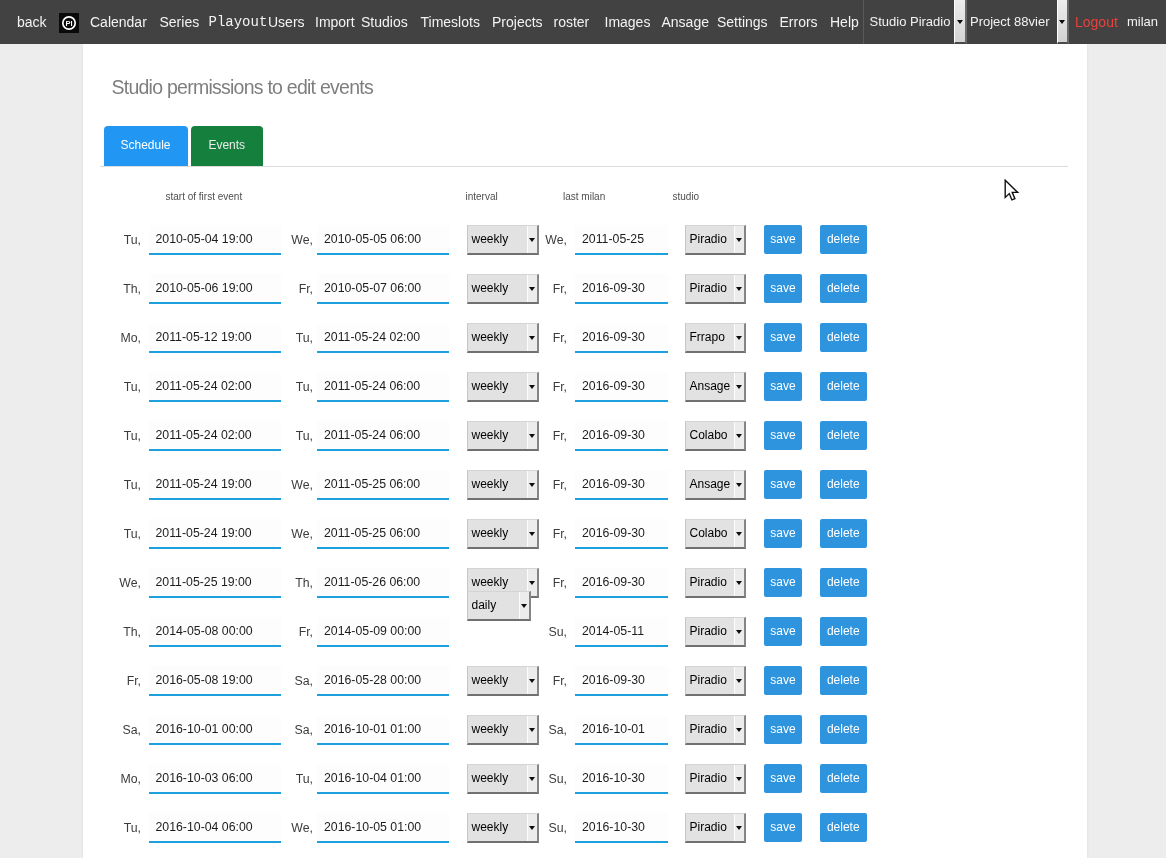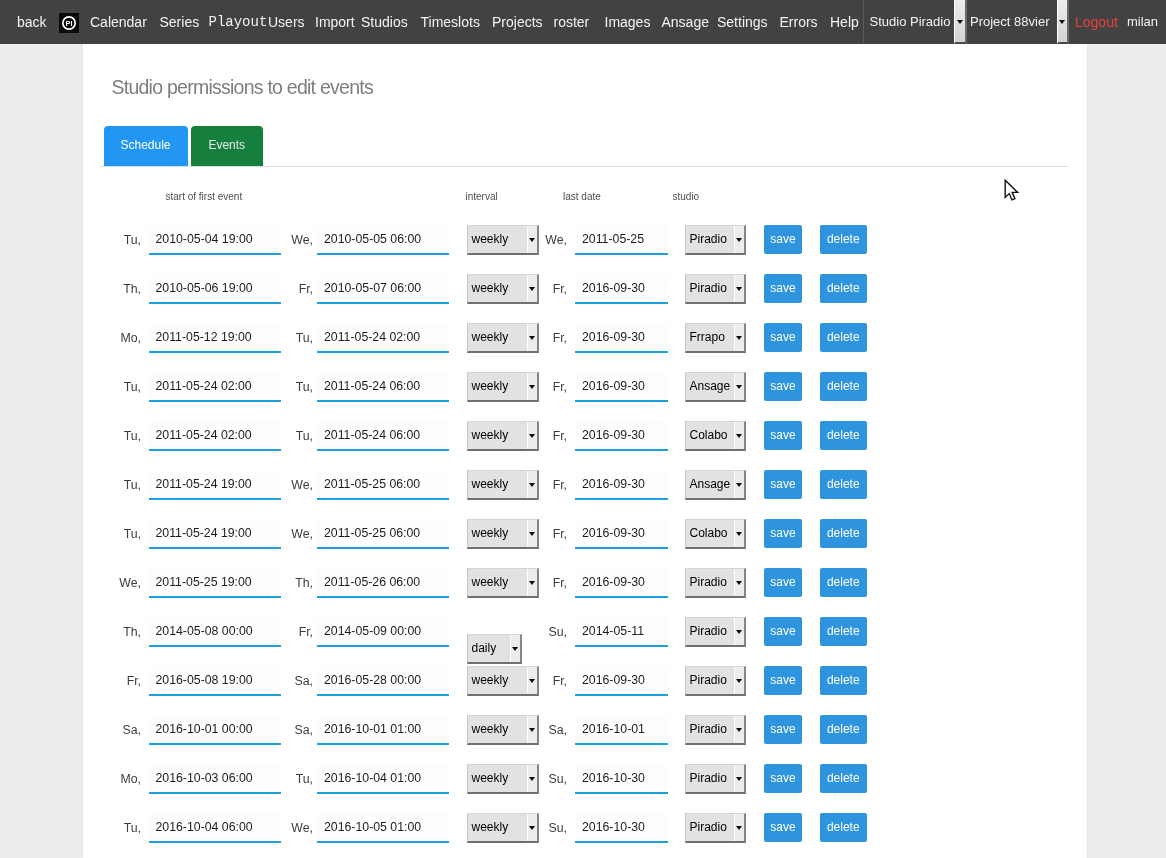--- a/index.html
+++ b/index.html
@@ -50,21 +50,21 @@
 <span class="nv" style="left:1075px;color:#e8423c;">Logout</span>
 <span class="nv" style="left:1127px;font-size:13px;">milan</span>
 </div>
 <div class="abs" style="left:111.5px;top:76px;font-size:19.5px;letter-spacing:-0.75px;color:#7e7e7e;">Studio permissions to edit events</div>
 <div class="abs" style="left:100px;top:165.5px;width:968px;height:1px;background:#dcdcdc;"></div>
 <div class="abs" style="left:103.5px;top:126px;width:84px;height:39.5px;background:#2196f3;border-radius:4px 4px 0 0;color:#fff;font-size:12px;text-align:center;line-height:39.5px;">Schedule</div>
 <div class="abs" style="left:191px;top:126px;width:71.5px;height:39.5px;background:#15803d;border-radius:4px 4px 0 0;color:#ebebeb;font-size:12px;text-align:center;line-height:39.5px;">Events</div>
 <div class="hdr" style="left:165.5px;">start of first event</div>
 <div class="hdr" style="left:326px;margin-top:34px;">end of first event</div>
 <div class="hdr" style="left:465.5px;">interval</div>
-<div class="hdr" style="left:563px;">last date</div>
+<div class="hdr" style="left:563px;">last milan</div>
 <div class="hdr" style="left:672.5px;">studio</div>
 <div class="dl" style="left:105px;top:226px;">Tu,</div>
 <div class="inp" style="left:148.5px;top:224.5px;width:132px;">2010-05-04 19:00</div>
 <div class="dl" style="left:277px;top:225.5px;">We,</div>
 <div class="inp" style="left:317px;top:224.5px;width:132px;">2010-05-05 06:00</div>
 <div class="sel" style="left:467px;top:225px;width:71.5px;">weekly<div class="sarr"></div></div>
 <div class="dl" style="left:531px;top:225.5px;">We,</div>
 <div class="inp" style="left:575px;top:224.5px;width:92.5px;">2011-05-25</div>
 <div class="sel" style="left:685px;top:225px;width:60.5px;">Piradio<div class="sarr"></div></div>
 <div class="btn" style="left:764px;top:225px;width:38px;">save</div>
@@ -136,21 +136,21 @@
 <div class="sel" style="left:467px;top:568px;width:71.5px;">weekly<div class="sarr"></div></div>
 <div class="dl" style="left:531px;top:568.5px;">Fr,</div>
 <div class="inp" style="left:575px;top:567.5px;width:92.5px;">2016-09-30</div>
 <div class="sel" style="left:685px;top:568px;width:60.5px;">Piradio<div class="sarr"></div></div>
 <div class="btn" style="left:764px;top:568px;width:38px;">save</div>
 <div class="btn" style="left:820px;top:568px;width:46.5px;">delete</div>
 <div class="dl" style="left:105px;top:618px;">Th,</div>
 <div class="inp" style="left:148.5px;top:616.5px;width:132px;">2014-05-08 00:00</div>
 <div class="dl" style="left:277px;top:617.5px;">Fr,</div>
 <div class="inp" style="left:317px;top:616.5px;width:132px;">2014-05-09 00:00</div>
-<div class="sel" style="left:467px;top:634px;width:55px;">daily<div class="sarr"></div></div>
+<div class="sel" style="left:467px;top:591px;width:64px;">daily<div class="sarr"></div></div>
 <div class="dl" style="left:531px;top:617.5px;">Su,</div>
 <div class="inp" style="left:575px;top:616.5px;width:92.5px;">2014-05-11</div>
 <div class="sel" style="left:685px;top:617px;width:60.5px;">Piradio<div class="sarr"></div></div>
 <div class="btn" style="left:764px;top:617px;width:38px;">save</div>
 <div class="btn" style="left:820px;top:617px;width:46.5px;">delete</div>
 <div class="dl" style="left:105px;top:667px;">Fr,</div>
 <div class="inp" style="left:148.5px;top:665.5px;width:132px;">2016-05-08 19:00</div>
 <div class="dl" style="left:277px;top:666.5px;">Sa,</div>
 <div class="inp" style="left:317px;top:665.5px;width:132px;">2016-05-28 00:00</div>
 <div class="sel" style="left:467px;top:666px;width:71.5px;">weekly<div class="sarr"></div></div>

